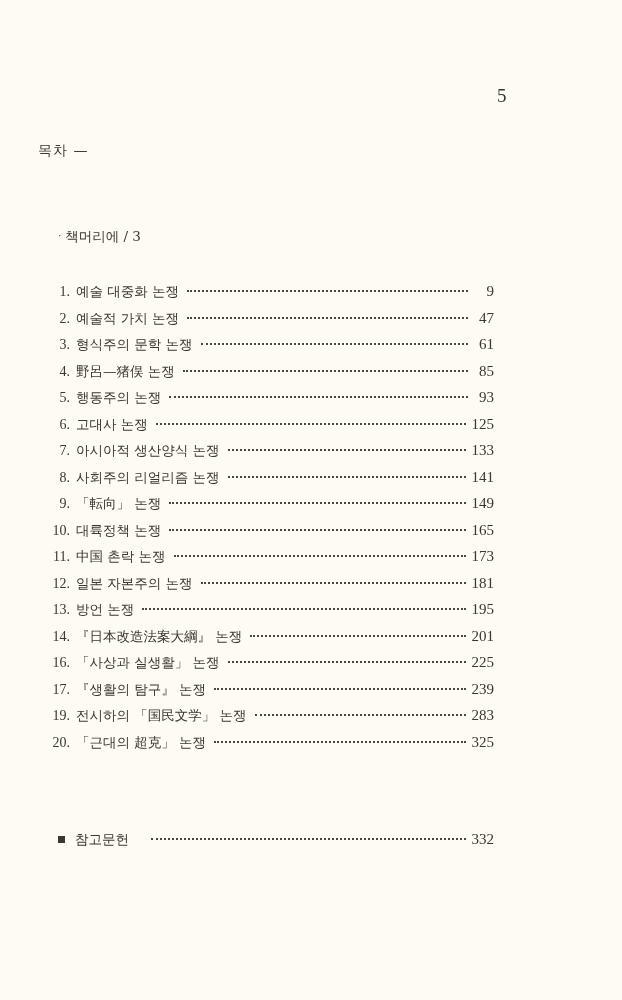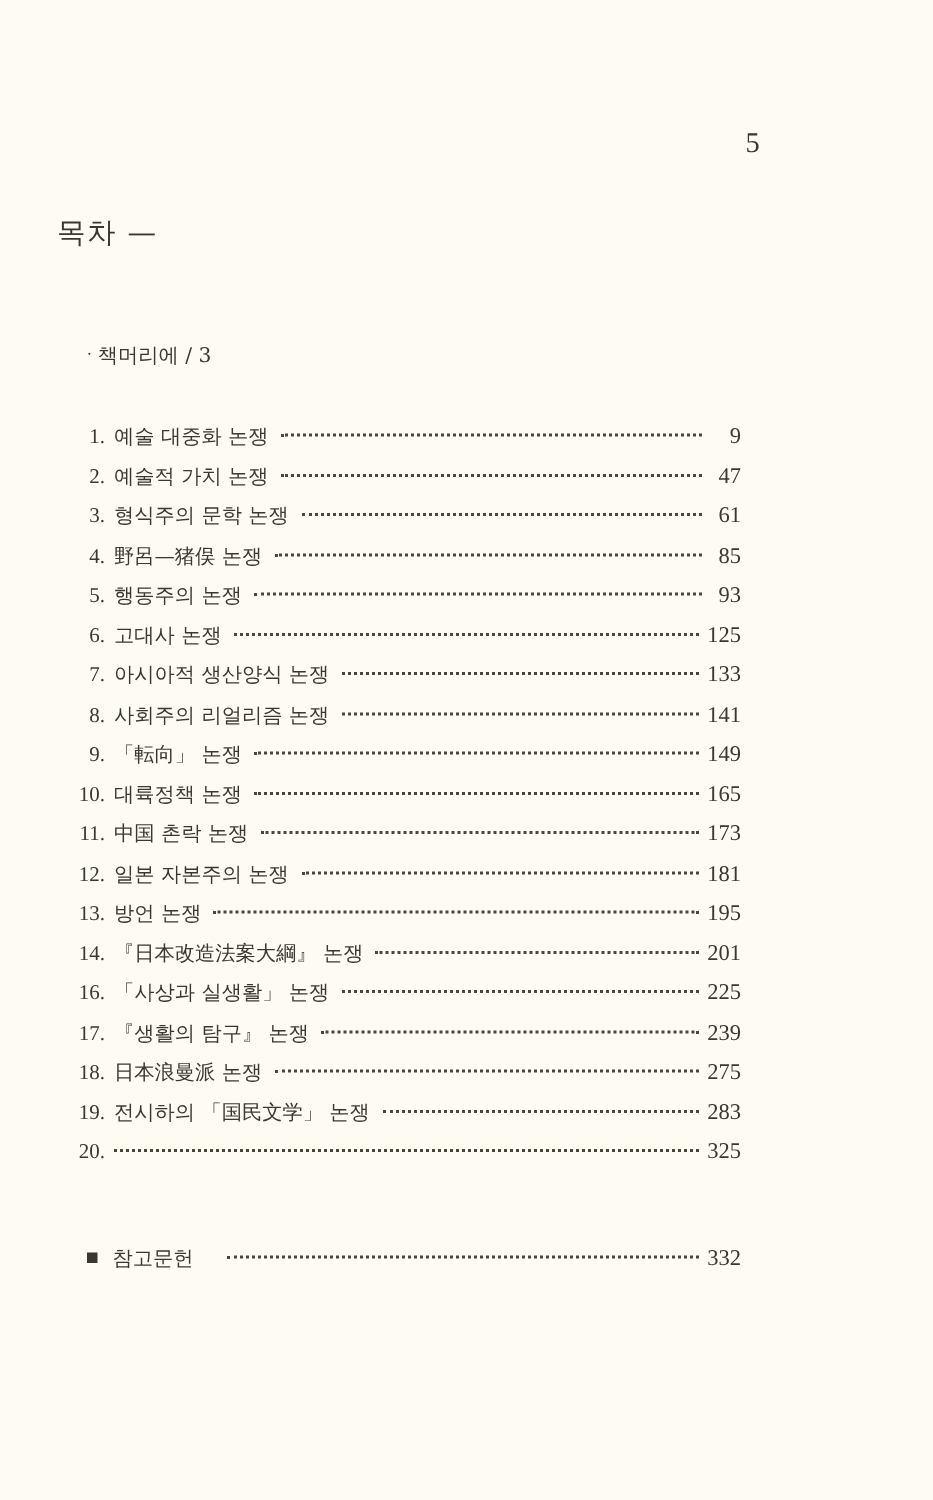--- a/index.html
+++ b/index.html
@@ -20,21 +20,21 @@
       left: 497px;
       top: 85px;
       font-family: "Liberation Serif", "DejaVu Serif", serif;
       font-size: 19px;
       color: #3a3630;
     }
     .toc-heading {
       position: absolute;
       left: 38px;
       top: 142px;
-      font-size: 19px;
+      font-size: 14px;
       letter-spacing: 1px;
       color: #3a3630;
       font-weight: 300;
     }
     .foreword {
       position: absolute;
       left: 58px;
       top: 228px;
       font-size: 13.5px;
       color: #3a3630;
@@ -220,33 +220,28 @@
       <span class="toc-leader"></span>
       <span class="toc-page">225</span>
     </li>
   <li class="toc-row">
       <span class="toc-num">17.</span>
       <span class="toc-title">『생활의 탐구』 논쟁</span>
       <span class="toc-leader"></span>
       <span class="toc-page">239</span>
     </li>
   <li class="toc-row">
-      <span class="toc-num">18.</span>
-      <span class="toc-title">日本浪曼派 논쟁</span>
-      <span class="toc-leader"></span>
-      <span class="toc-page">275</span>
-    </li>
-  <li class="toc-row">
       <span class="toc-num">19.</span>
       <span class="toc-title">전시하의 「国民文学」 논쟁</span>
       <span class="toc-leader"></span>
       <span class="toc-page">283</span>
     </li>
   <li class="toc-row">
       <span class="toc-num">20.</span>
+      <span class="toc-title">「근대의 超克」 논쟁</span>
       <span class="toc-leader"></span>
       <span class="toc-page">325</span>
     </li>
 </ul>
 
 <div class="references">
   <span class="square-bullet"></span>
   <span class="ref-title">참고문헌</span>
   <span class="toc-leader"></span>
   <span class="toc-page">332</span>

